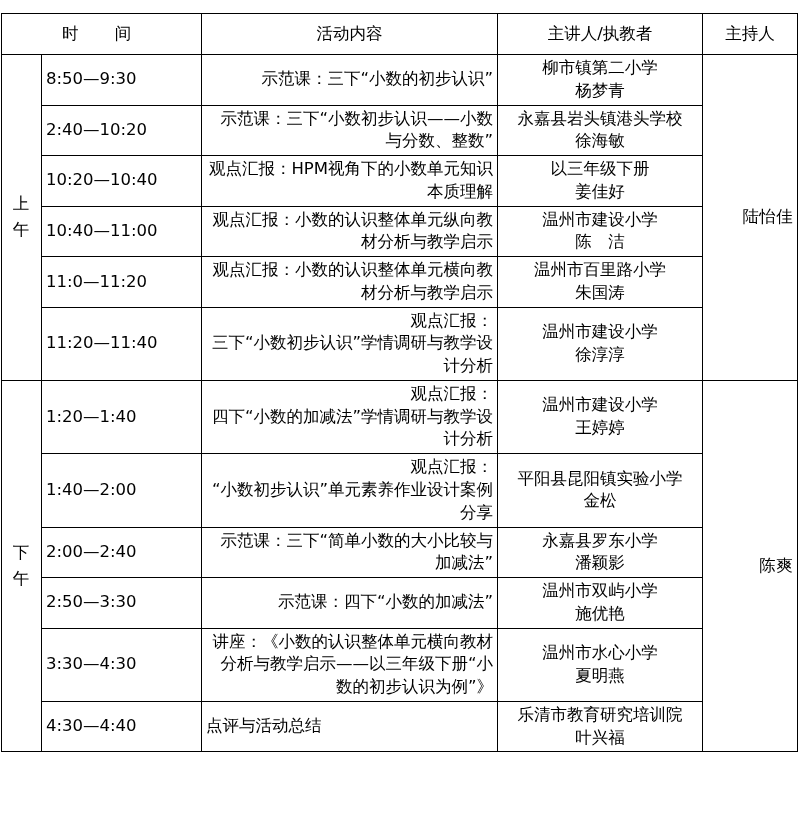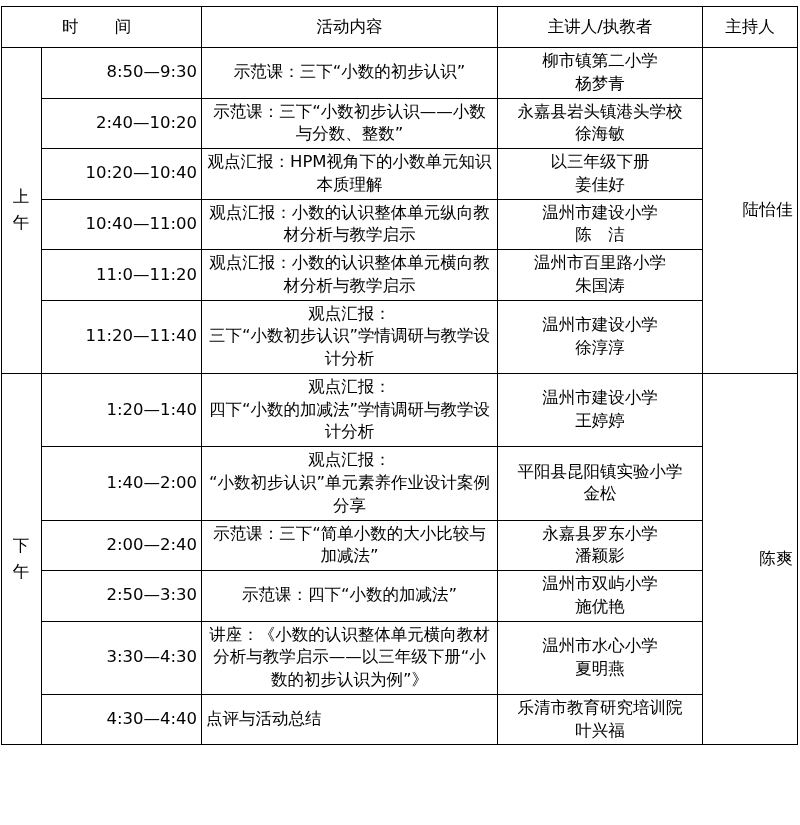--- a/index.html
+++ b/index.html
@@ -9,21 +9,21 @@
   }
   body {
     width: 800px;
     height: 825px;
     font-family: "DejaVu Sans", "Liberation Sans", sans-serif;
     color: #000000;
   }
   #schedule-table {
     border-collapse: collapse;
     width: 720px;
-    margin: 6px 0 0 1px;
+    margin: 13px 0 0 1px;
     table-layout: fixed;
   }
   #schedule-table td, #schedule-table th {
     border: 1px solid #000000;
     padding: 2px 4px;
     vertical-align: middle;
     font-size: 16.5px;
     line-height: 1.38;
   }
   .col-period { width: 40px; }
@@ -42,26 +42,26 @@
     letter-spacing: 0.6em;
     padding-left: 0.6em;
   }
   .cell-period {
     text-align: center;
     font-size: 17px;
     letter-spacing: 0.05em;
   }
   .cell-period .pline { display: block; line-height: 1.6; }
   .cell-time {
-    text-align: right;
+    text-align: left;
     font-size: 16px;
     white-space: nowrap;
   }
   .cell-content {
-    text-align: center;
+    text-align: right;
     font-size: 16.5px;
     padding-left: 6px;
     padding-right: 4px;
   }
   .cell-content.center {
     text-align: left;
   }
   .cell-speaker {
     text-align: center;
     font-size: 16.5px;

